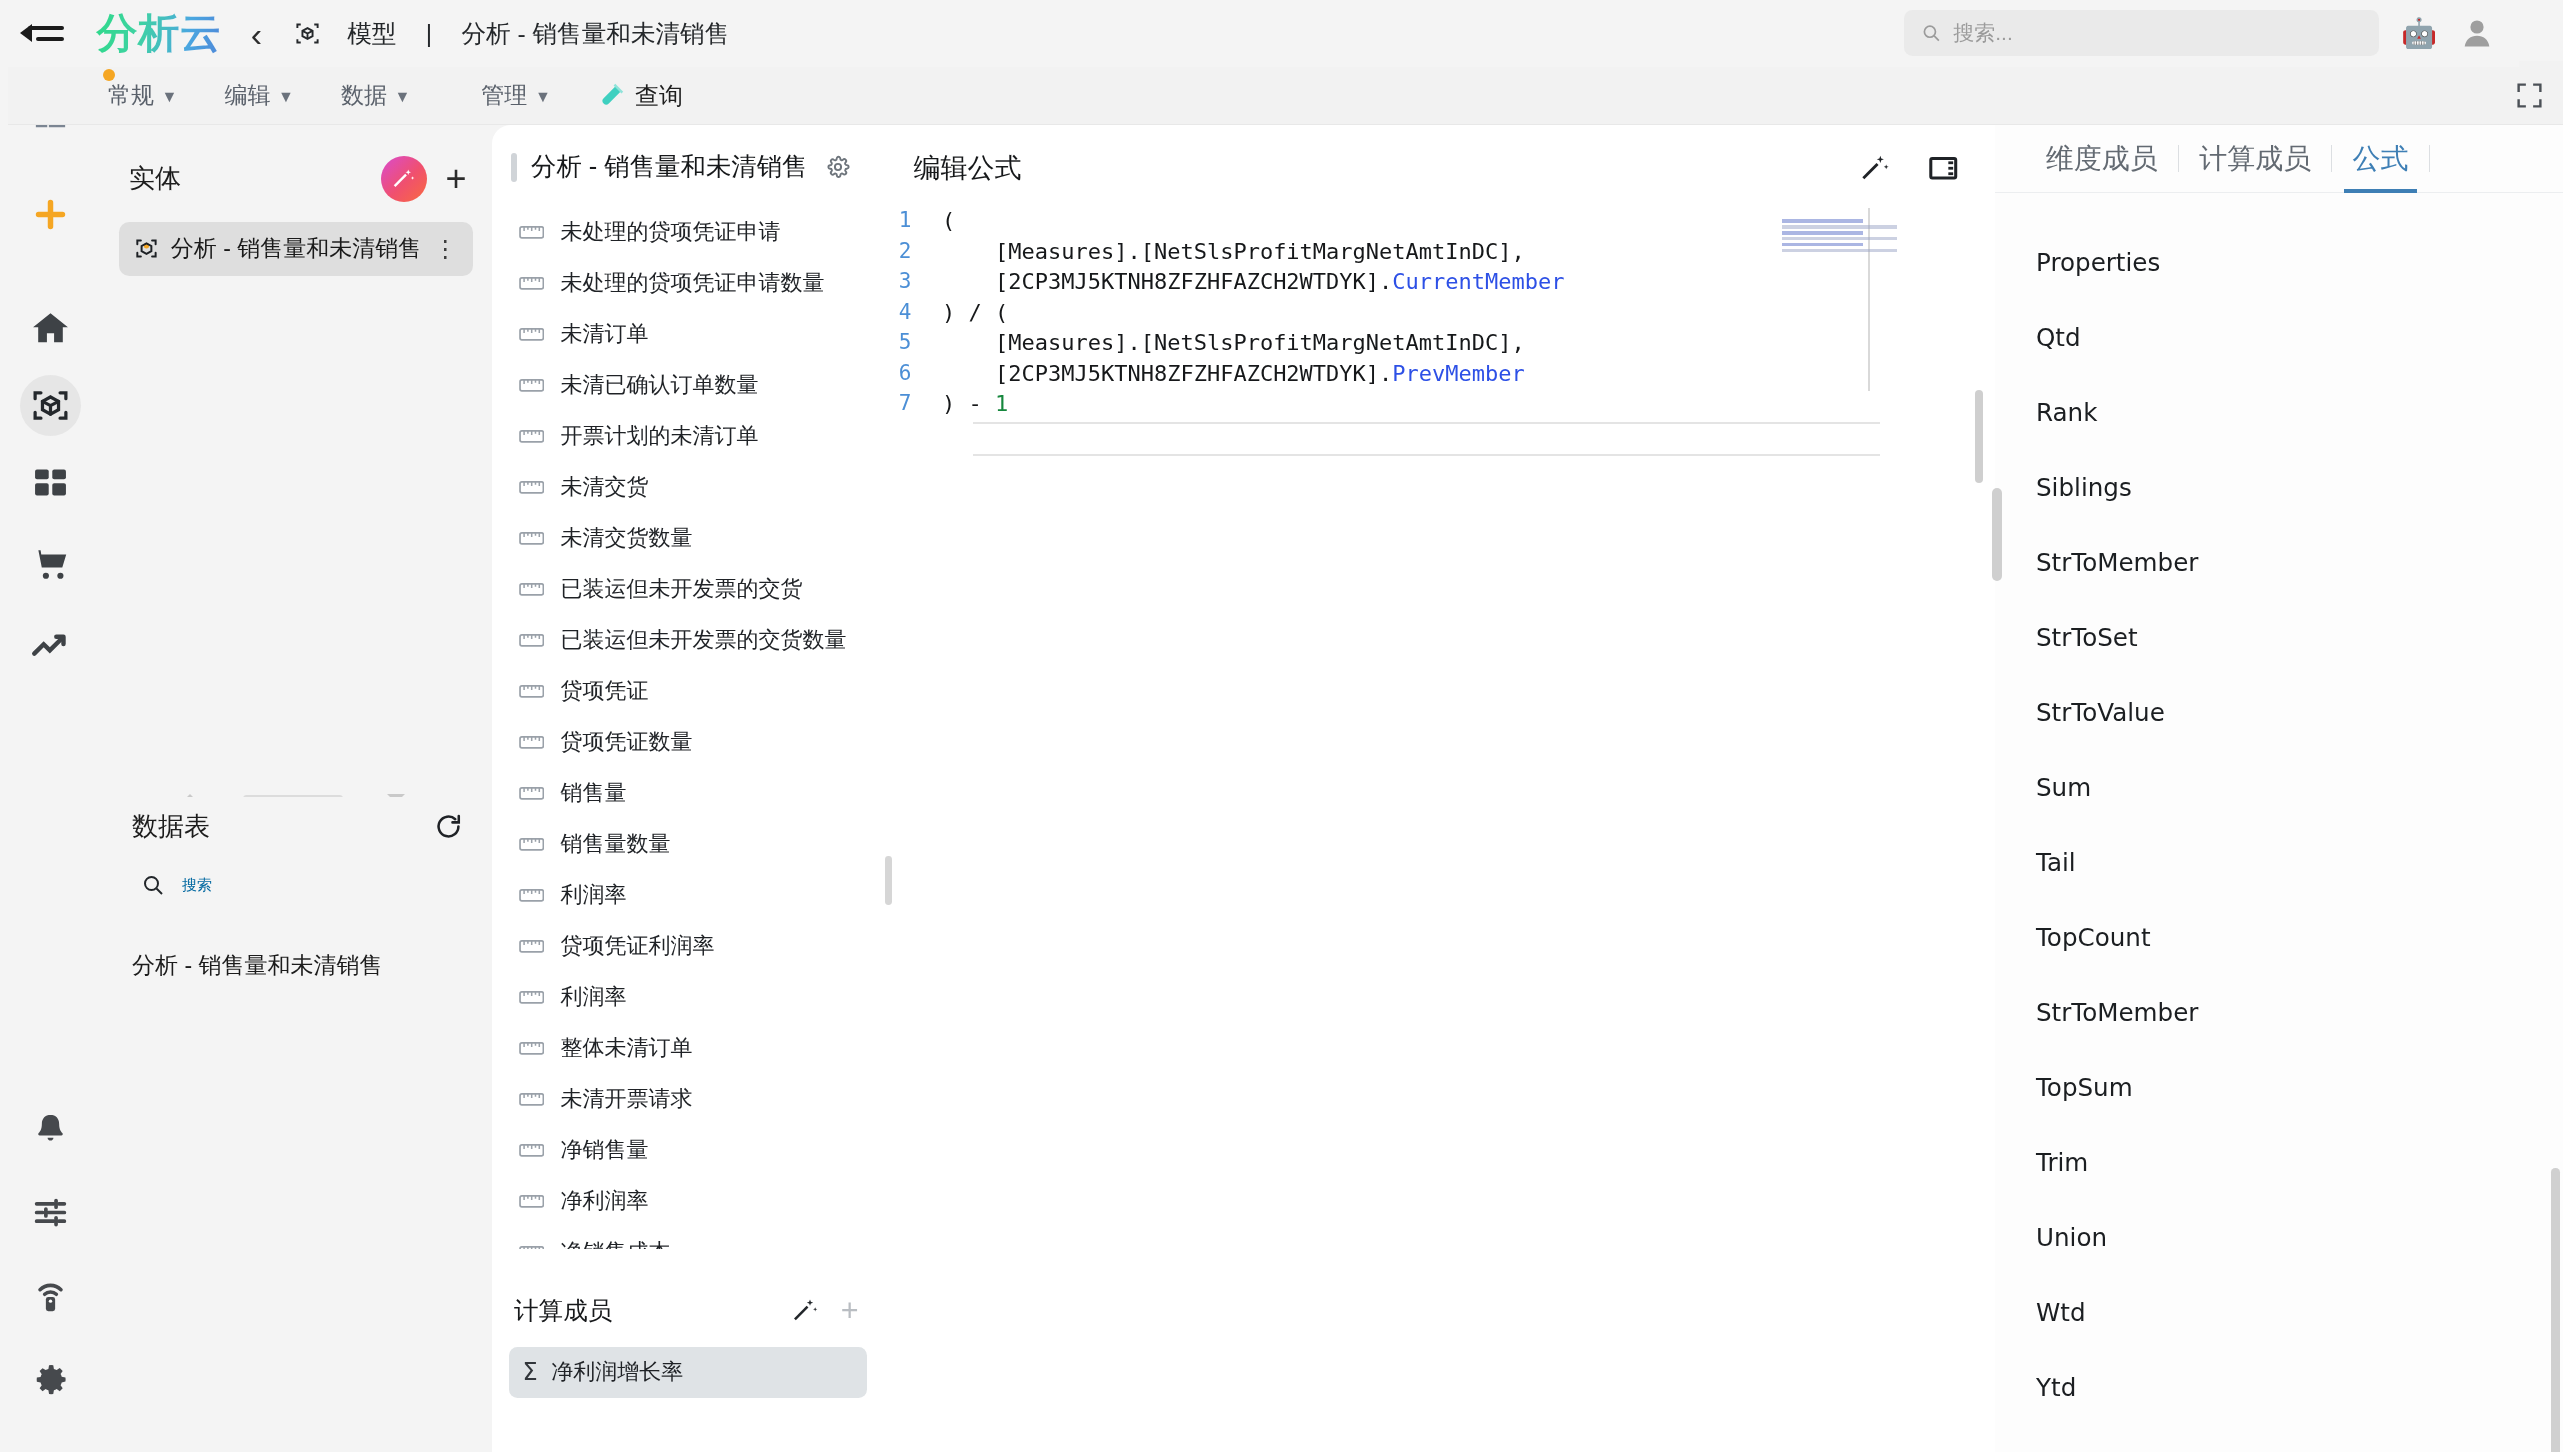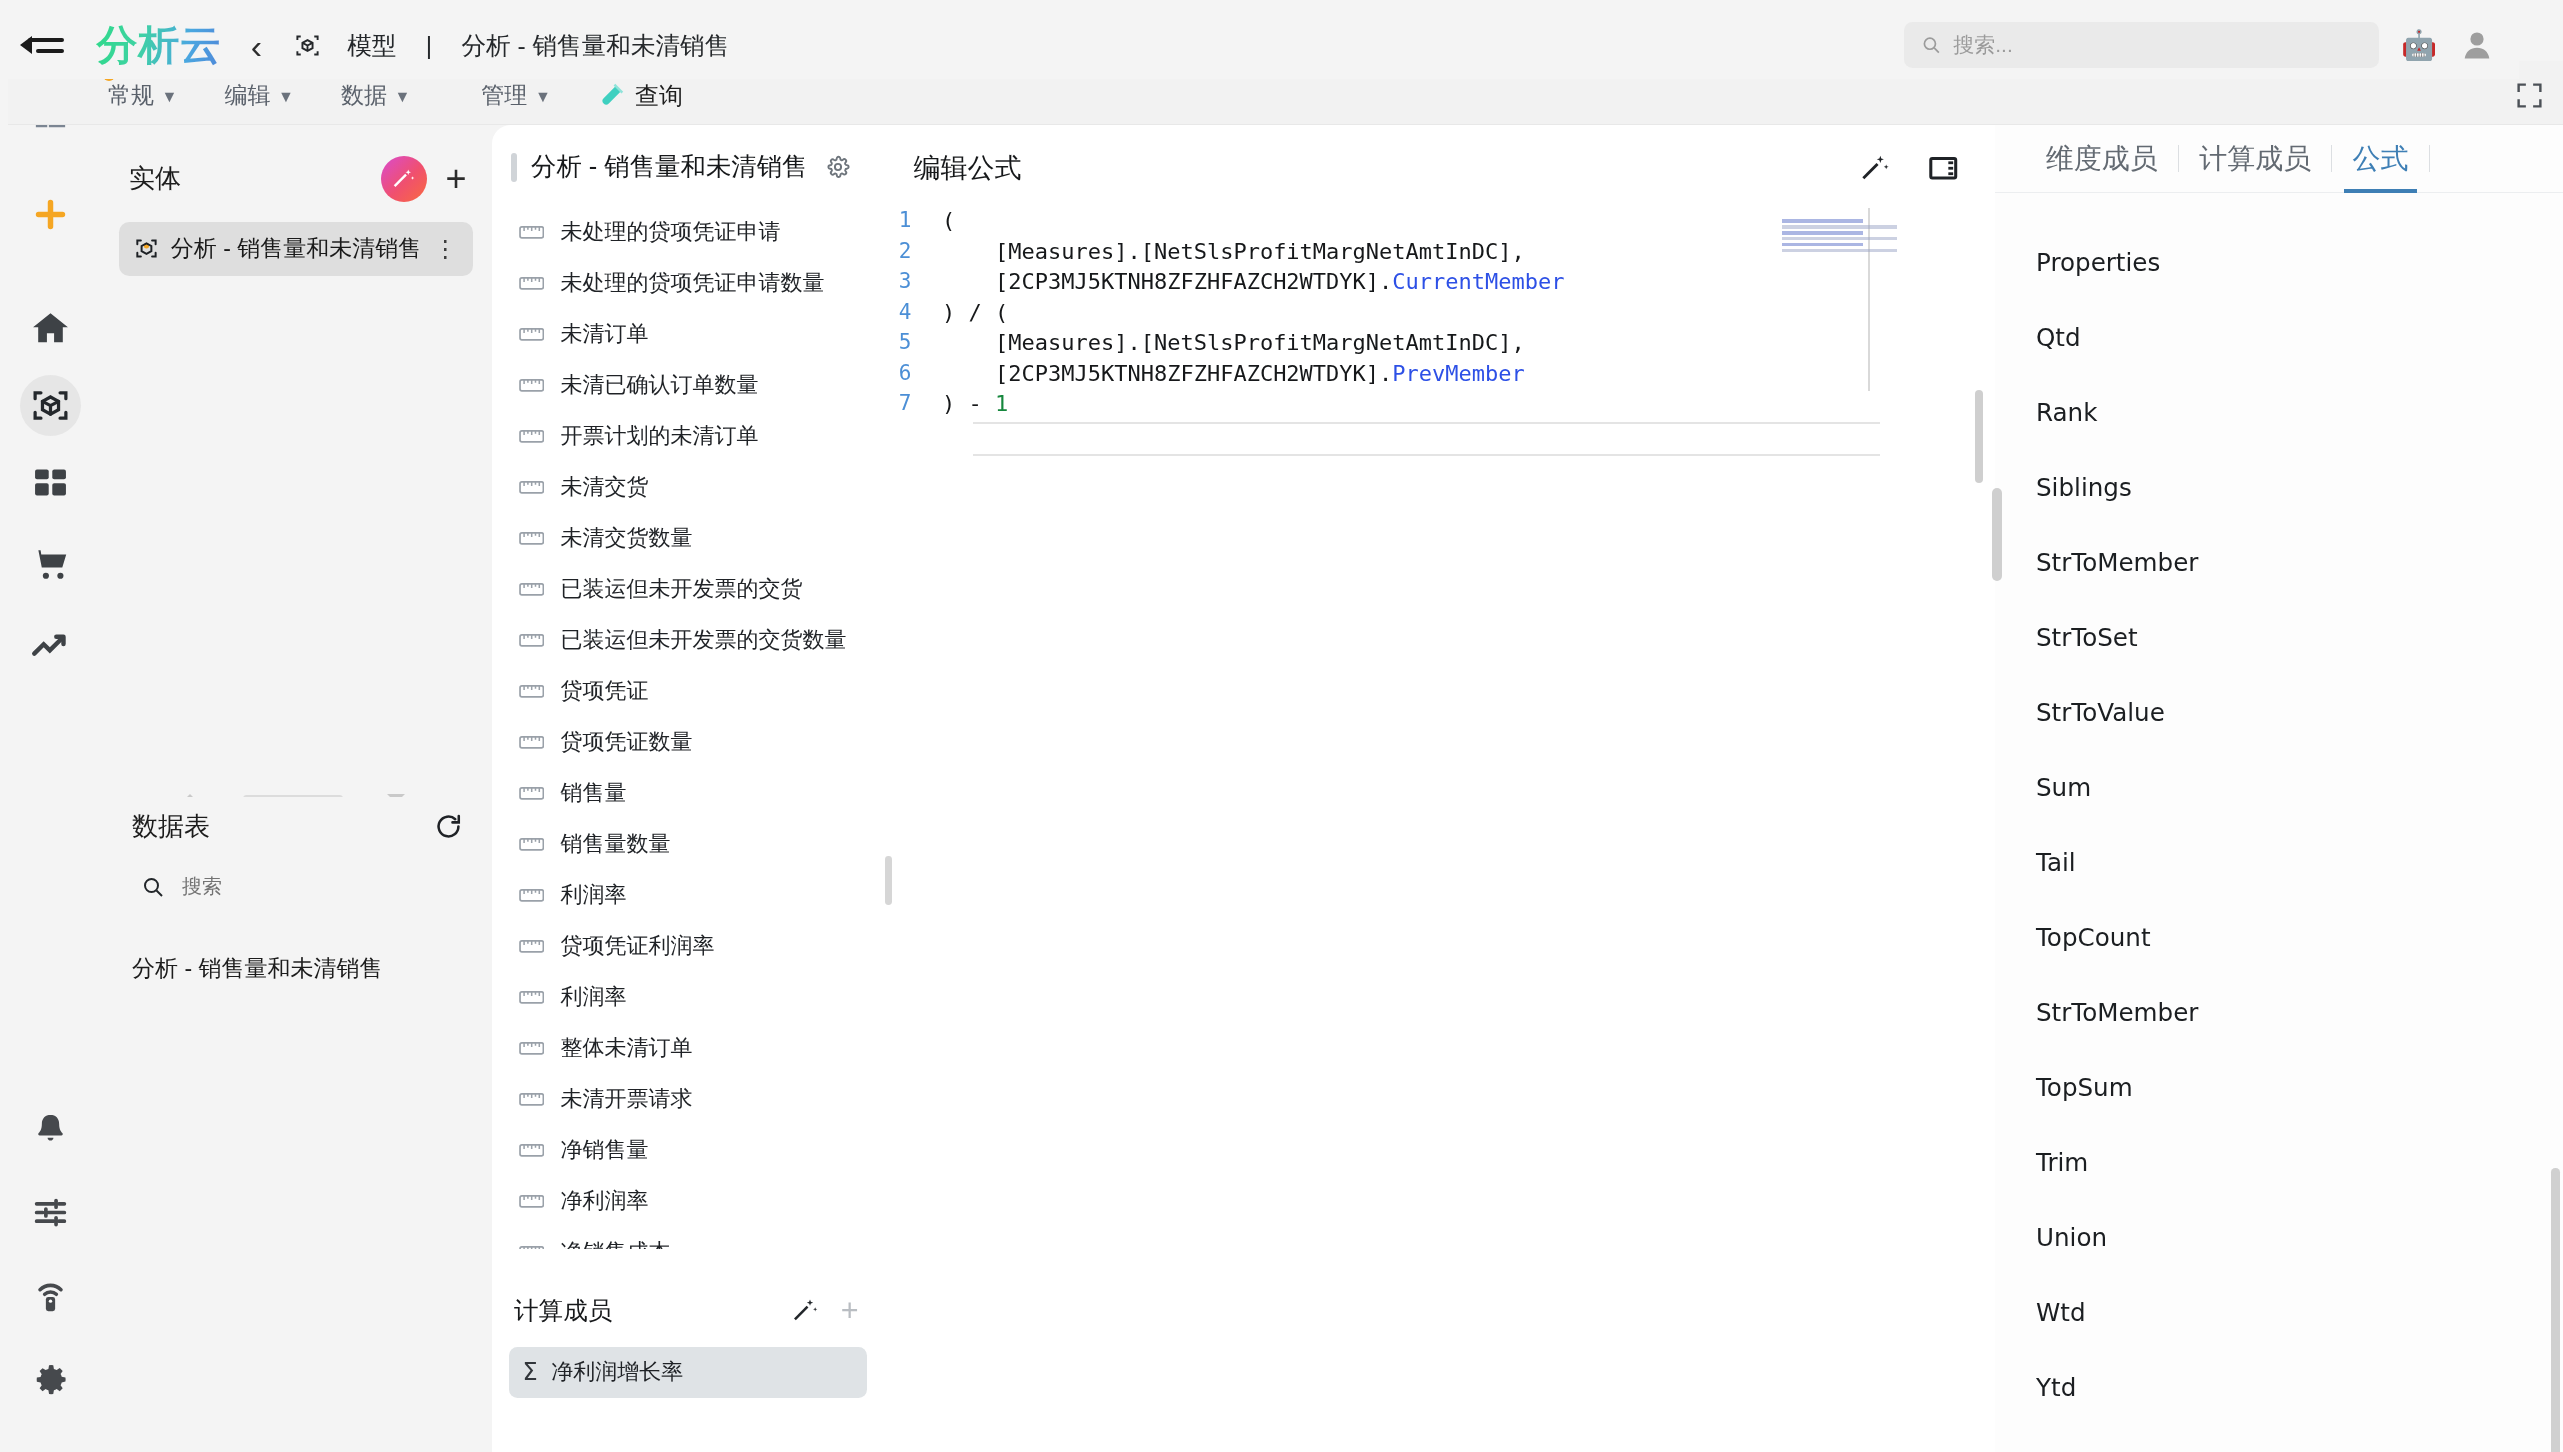--- a/index.html
+++ b/index.html
@@ -7,21 +7,21 @@
     width: 2563px; height: 1453px;
     font-family: "Liberation Sans", "DejaVu Sans", sans-serif;
     background: #f5f5f5;
     overflow: hidden;
     -webkit-font-smoothing: antialiased;
   }
   .app { position: relative; width: 2563px; height: 1453px; background:#f4f4f4; }
 
   
   .topbar {
-    position:absolute; top:12px; left:0; width:2519px; height:67px;
+    position:absolute; top:0; left:0; width:2519px; height:67px;
     background:#f4f4f4; display:flex; align-items:center; z-index:30;
   }
   .hamburger { width:39px; height:30.5px; margin-left:25.4px; display:flex; flex-direction:column;
     justify-content:center; align-items:flex-end; cursor:pointer; }
   .hamburger span { display:block; height:4.2px; background:#1b1b1b; border-radius:2.5px; margin:3.4px 0; }
   .hamburger span:nth-child(1){ width:36px; }
   .hamburger span:nth-child(2){ width:28px; }
   .ham-arrow { position:absolute; left:21px; top:25.4px; width:0;height:0;
      border-top:9.3px solid transparent;border-bottom:9.3px solid transparent;border-right:12px solid #1b1b1b; }
 
@@ -98,21 +98,21 @@
   .rz-tri-up { width:0;height:0;border-left:9.3px solid transparent;border-right:9.3px solid transparent;border-bottom:9.3px solid #c9c9c9; }
   .rz-bar { width:100px; height:6.8px; background:#dcdcdc; border-radius:4.2px; }
   .rz-tri-dn { width:0;height:0;border-left:9.3px solid transparent;border-right:9.3px solid transparent;border-top:9.3px solid #c9c9c9; }
 
   
   .datatable-panel { position:absolute; top:797px; left:100px; width:392px; height:661px; background:#f4f4f4; z-index:15;}
   .dt-head { display:flex; align-items:center; padding:12px 29px 0 32px; }
   .dt-title { font-size:26px; color:#1c1c1c; }
   .dt-refresh { margin-left:auto; width:29px; height:29px; cursor:pointer; }
   .dt-search { display:flex; align-items:center; gap:17px; padding:29px 0 0 41px; }
-  .dt-search-ph { font-size:20px; color:#737373; }
+  .dt-search-ph { font-size:15px; color:#0369a1; }
   .dt-entry { padding:53px 0 0 32px; font-size:23px; color:#1c1c1c; }
 
   
   .measures-panel {
     position:absolute; top:125px; left:492px; width:392px; height:1328px;
     background:#ffffff; border-top-left-radius:18.6px; z-index:14; overflow:hidden;
   }
   .mp-title-row { display:flex; align-items:center; gap:13.6px; padding:25.4px 0 0 18.6px; }
   .mp-accent { width:6.8px; height:29px; background:#d0d4d8; border-radius:3.4px; }
   .mp-title { font-size:25.4px; color:#16181a; white-space:nowrap; }

